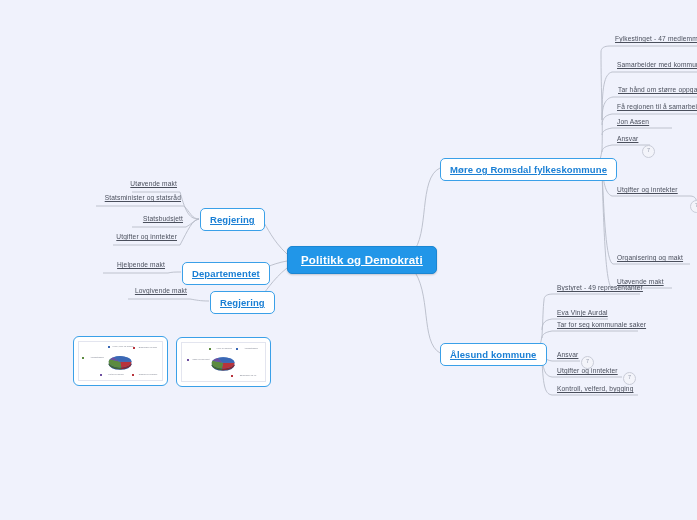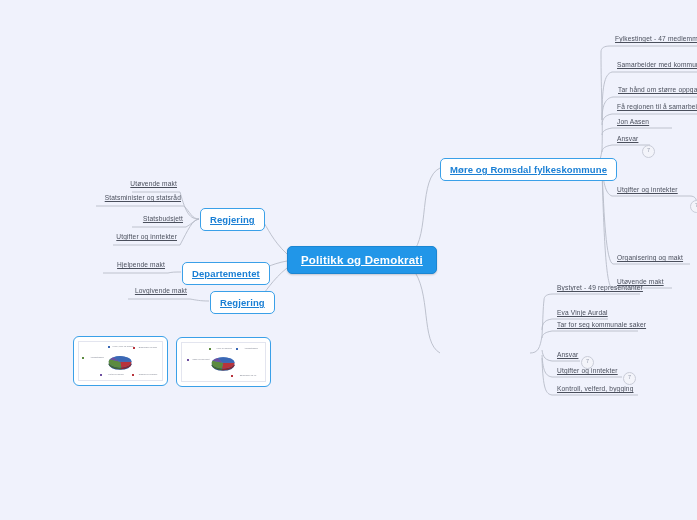--- a/index.html
+++ b/index.html
@@ -244,20 +244,23 @@
     <span>7</span>
   </div>
 
   <div class="node leaf leaf-right" style="left:614px; top:254px;">
     <span>Organisering og makt</span>
   </div>
   <div class="node leaf leaf-right" style="left:614px; top:278px;">
     <span>Utøvende makt</span>
   </div>
 
+  <div class="node branch" style="left:440px; top:343px;">
+    <span>Ålesund kommune</span>
+  </div>
 
   <div class="node leaf leaf-right" style="left:554px; top:284px;">
     <span>Bystyret - 49 representanter</span>
   </div>
   <div class="node leaf leaf-right" style="left:554px; top:309px;">
     <span>Eva Vinje Aurdal</span>
   </div>
   <div class="node leaf leaf-right" style="left:554px; top:321px;">
     <span>Tar for seg kommunale saker</span>
   </div>

